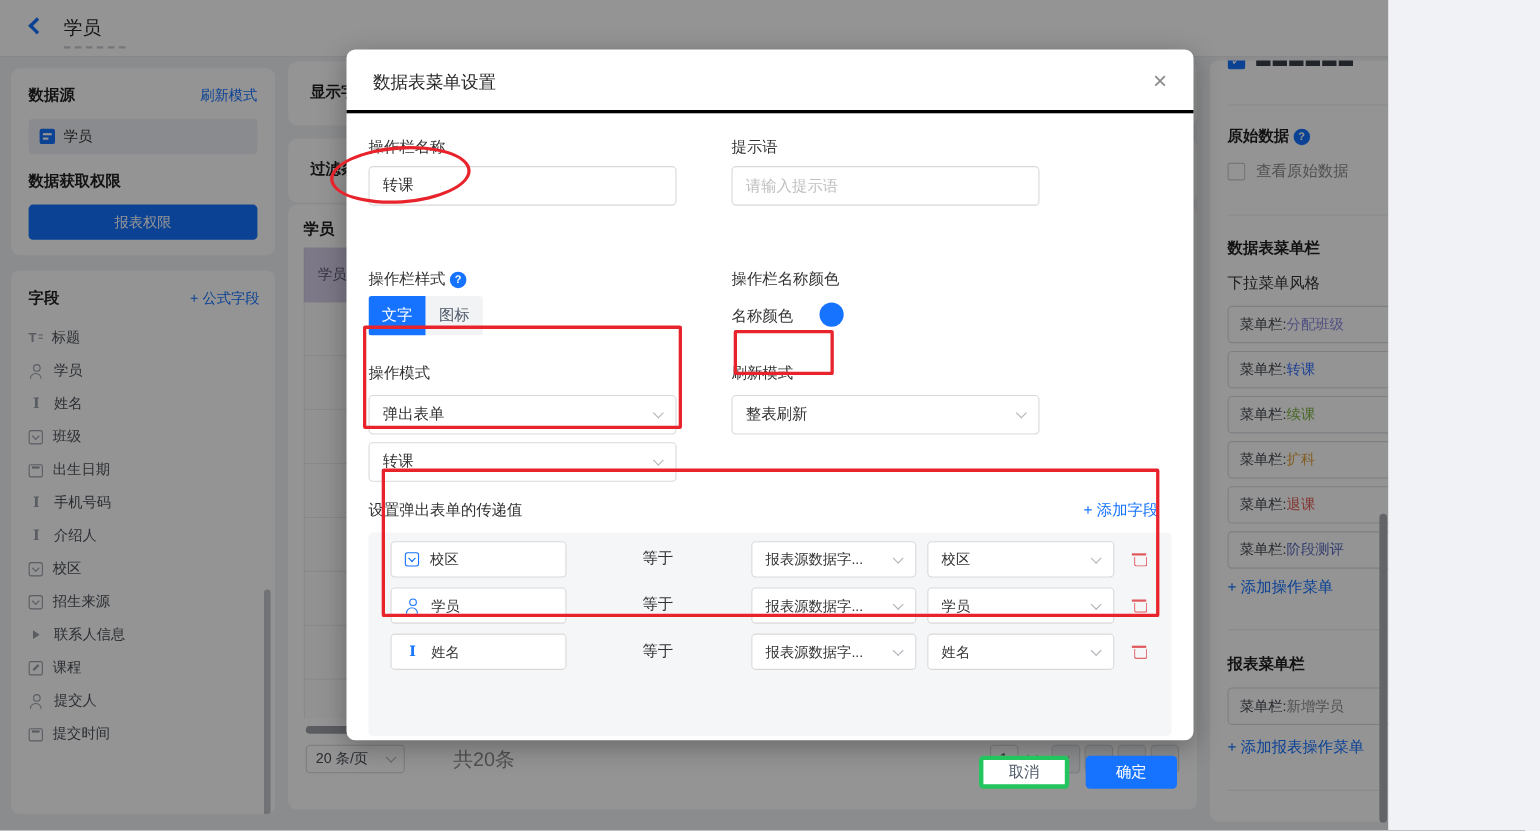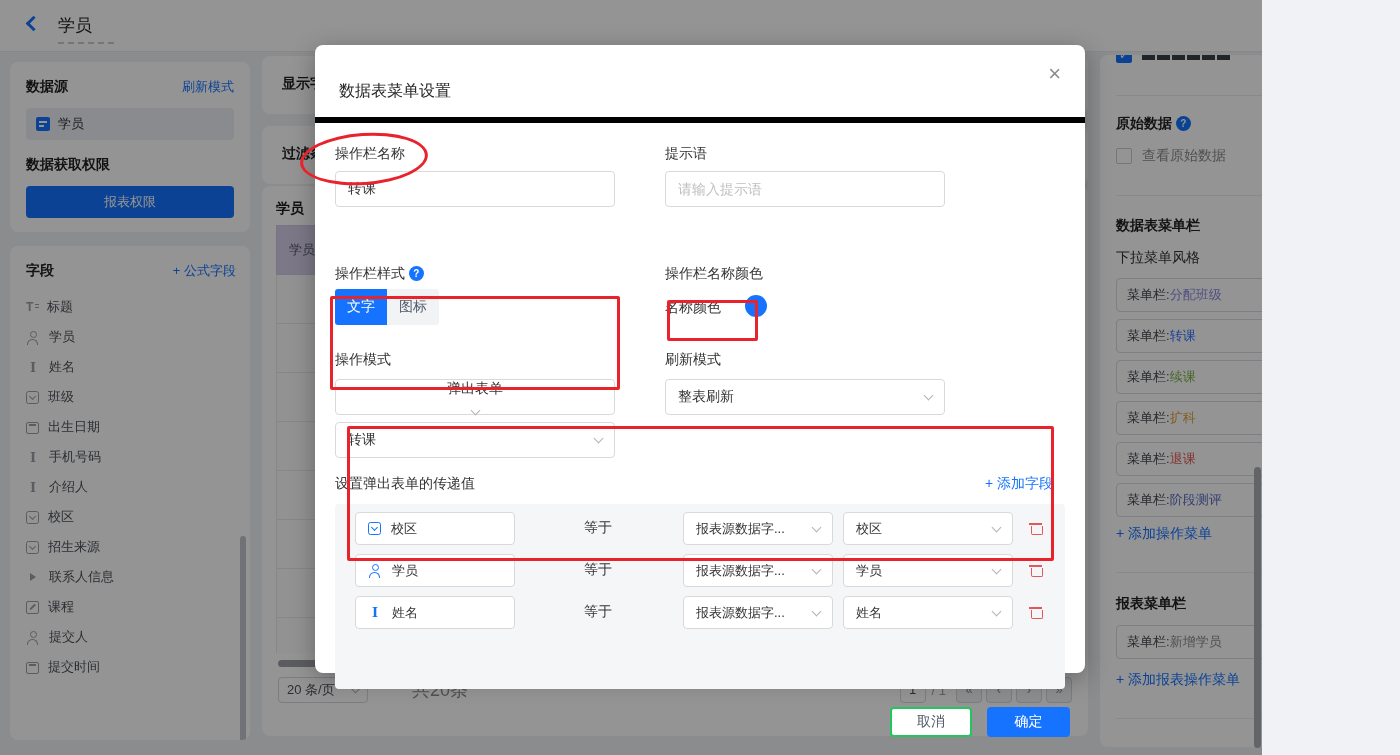--- a/index.html
+++ b/index.html
@@ -86,21 +86,21 @@
   .ic-move::before { content:"↔"; position:absolute; left:0; top:0; font-size:13px; line-height:14px; }
   .ic-move::after { content:"↕"; position:absolute; left:3.5px; top:0; font-size:13px; line-height:14px; }
   .checkbox { width:16px; height:16px; border:1.5px solid #c9ccd2; border-radius:2px; background:#fff; flex:0 0 auto; cursor:pointer; }
   .checkbox.checked { background:#1673ff; border-color:#1673ff; color:#fff; font-size:12px; line-height:14px; text-align:center; }
   .ic-help { display:inline-block; width:15px; height:15px; border-radius:50%; background:#1673ff; color:#fff; font-size:10px; font-weight:bold; text-align:center; line-height:15px; vertical-align:1px; }
   .blob { display:inline-block; width:13px; height:13px; background:#3a3f47; margin-right:2px; }
 
   
   #overlay { position:absolute; left:0; top:0; width:1400px; height:755px; background:rgba(0,0,0,0.42); z-index:5; }
   #modal { position:absolute; left:315px; top:45px; width:770px; height:628px; background:#fff; border-radius:8px; box-shadow:0 6px 24px rgba(0,0,0,.3); z-index:10; }
-  #modal-header { position:relative; height:58px; border-bottom:6px solid #000000; padding:36px 24px; font-size:16px; color:#262626; }
+  #modal-header { position:relative; height:58px; border-bottom:3px solid #000000; padding:20px 24px; font-size:16px; color:#262626; }
   #modal-close { position:absolute; right:24px; top:16px; font-size:22px; color:#8c8c8c; cursor:pointer; line-height:26px; }
   .m-label { position:absolute; font-size:14px; color:#333; }
   .m-input { position:absolute; width:280px; height:36px; border:1px solid #d9d9d9; border-radius:4px; background:#fff; padding:0 12px; font-size:14px; color:#333; display:flex; align-items:center; }
   .m-input input { border:none; outline:none; width:100%; font-size:14px; font-family:inherit; color:#333; background:transparent; }
   .m-input input::placeholder { color:#bfbfbf; }
   .m-select { position:absolute; width:280px; height:36px; border:1px solid #d9d9d9; border-radius:4px; background:#fff; padding:0 12px; font-size:14px; color:#333; display:flex; align-items:center; justify-content:space-between; cursor:pointer; }
   .seg { position:absolute; left:20px; top:166px; display:flex; border-radius:3px; overflow:hidden; cursor:pointer; }
   .seg .s { width:52px; height:36px; display:flex; align-items:center; justify-content:center; font-size:14px; }
   .seg .active { background:#1673ff; color:#fff; }
   .seg .idle { background:#f2f3f5; color:#4e5969; }
@@ -108,21 +108,21 @@
   #transfer-panel { position:absolute; left:20px; top:381px; width:730px; height:185px; background:#f5f6f8; border-radius:4px; }
   .t-row { position:absolute; left:0; width:730px; height:33px; }
   .t-chip { position:absolute; left:20px; top:0; width:160px; height:33px; background:#fff; border:1px solid #d9d9d9; border-radius:4px; display:flex; align-items:center; gap:10px; padding:0 12px; font-size:13px; color:#333; }
   .t-chip .ficon { color:#1673ff; }
   .t-rel { position:absolute; left:233px; top:7px; width:60px; text-align:center; font-size:14px; color:#333; }
   .t-sel1 { position:absolute; left:348px; top:0; width:150px; height:33px; }
   .t-sel2 { position:absolute; left:508px; top:0; width:170px; height:33px; }
   .t-sel1 .m-select, .t-sel2 .m-select { position:static; width:100%; height:100%; font-size:13px; }
   .t-trash { position:absolute; left:694px; top:9px; }
   .m-btn { position:absolute; height:30px; border-radius:4px; font-size:14px; cursor:pointer; }
-  #btn-cancel { left:575px; top:584px; width:82px; background:#fff; border:2px solid #22c55e; color:#4e5969; }
+  #btn-cancel { left:575px; top:584px; width:82px; background:#fff; border:4px solid #22c55e; color:#4e5969; }
   #btn-ok { left:672px; top:584px; width:83px; background:#1673ff; border:none; color:#fff; }
 
   
   .anno { position:absolute; border:3px solid #e8232b; z-index:20; pointer-events:none; }
   #anno-ellipse { left:300px; top:133px; width:128px; height:52px; border-radius:50%; transform:rotate(-4deg); }
   #anno-rect-mode { left:330px; top:296px; width:290px; height:94px; border-radius:2px; }
   #anno-rect-refresh { left:667px; top:300px; width:91px; height:41px; border-radius:2px; }
   #anno-rect-rows { left:347px; top:426px; width:707px; height:135px; border-radius:2px; }
 
   #win-scrollbar { position:absolute; right:1px; top:467px; width:7px; height:281px; background:#a9adb4; border-radius:4px; z-index:4; }
@@ -382,21 +382,21 @@
       <div class="seg">
         <span class="s active">文字</span>
         <span class="s idle">图标</span>
       </div>
 
       <span class="m-label" style="left:350px;top:142px;">操作栏名称颜色</span>
       <span class="m-label" style="left:350px;top:176px;">名称颜色</span>
       <span id="color-dot" style="background: rgb(22, 115, 255);"></span>
 
       <span class="m-label" style="left:20px;top:228px;">操作模式</span>
-      <div class="m-select" style="left:20px;top:256px;flex-direction:column;">
+      <div class="m-select" style="left:20px;top:256px;">
         <span>弹出表单</span>
           <span class="chev"></span>
       </div>
       <div class="m-select" style="left:20px;top:299px;">
         <span>转课</span>
           <span class="chev"></span>
       </div>
 
       <span class="m-label" style="left:350px;top:228px;">刷新模式</span>
       <div class="m-select" style="left:350px;top:256px;text-align:right;">

